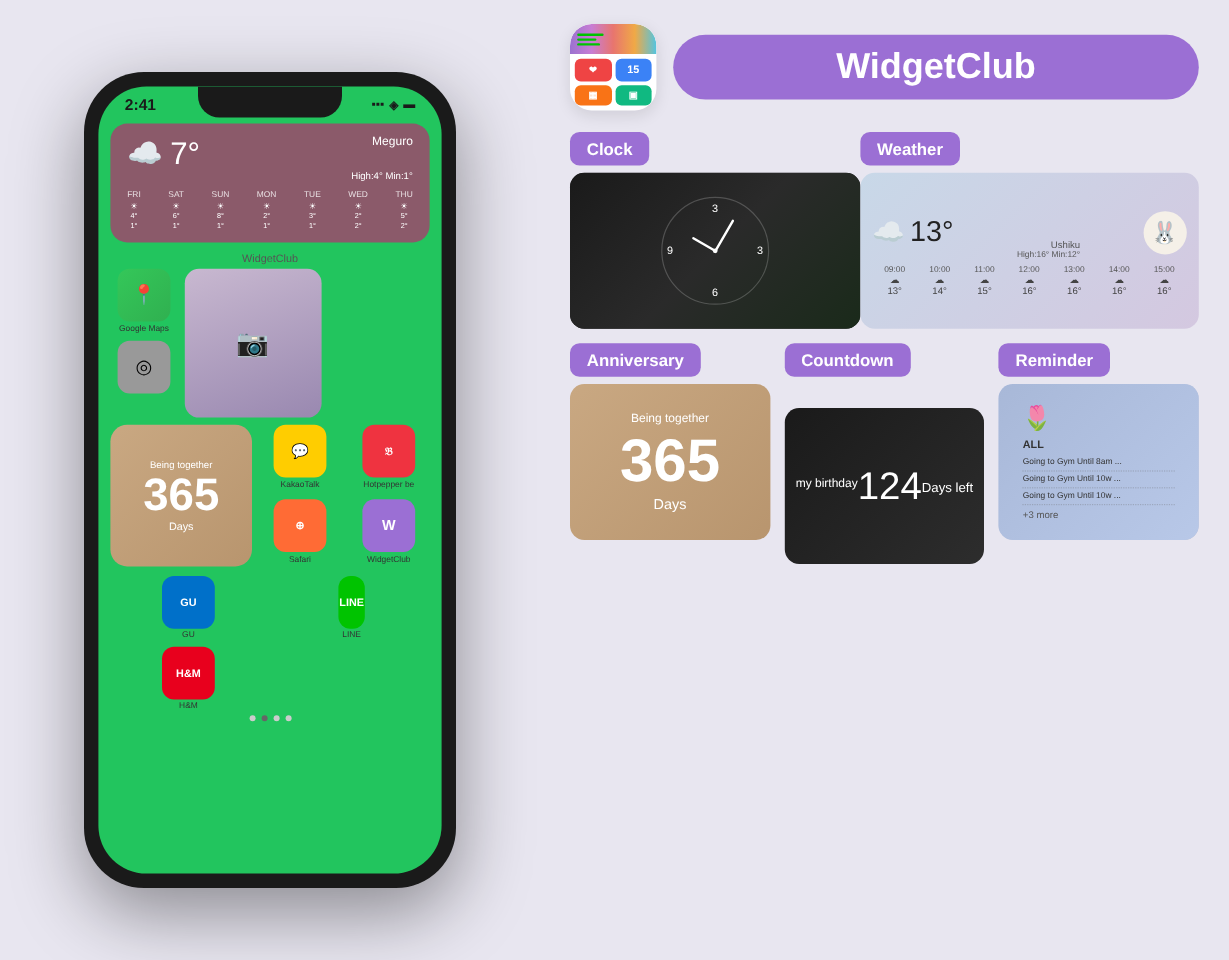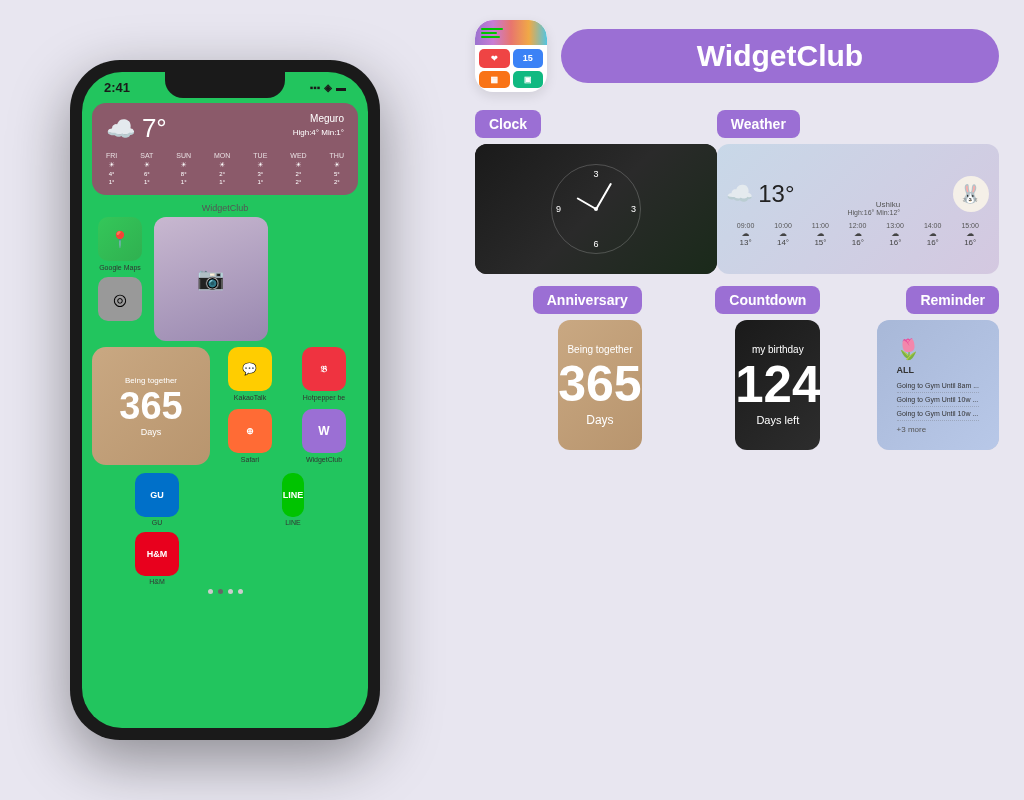--- a/index.html
+++ b/index.html
@@ -101,21 +101,21 @@
       font-size: 24px;
     }
 
     .temp-large {
       font-size: 26px;
       font-weight: 300;
     }
 
     .weather-right { font-size: 9px; text-align: right; }
     .weather-location { font-size: 10px; }
-    .weather-details { font-size: 8px; margin-top: 4px; padding-left: 30px; }
+    .weather-details { font-size: 8px; margin-top: 18px; padding-left: 30px; }
 
     .weather-days {
       display: flex;
       justify-content: space-between;
       margin-top: 8px;
       font-size: 7px;
     }
 
     .weather-day {
       display: flex;
@@ -497,28 +497,29 @@
     }
 
     .ap-being { font-size: 10px; margin-bottom: 4px; }
     .ap-days { font-size: 50px; font-weight: 700; line-height: 1; }
     .ap-days-label { font-size: 12px; margin-top: 4px; }
 
     
     .countdown-preview {
       background: linear-gradient(135deg, #1a1a1a, #2d2d2d);
       display: flex;
-      flex-direction: column;
-      align-items: center;
-      justify-content: center;
-      color: white;
+      flex-direction: row;
+      align-items: center;
+      justify-content: center;
+      color: white;
+      margin-top: 20px;
     }
 
     .cp-title { font-size: 10px; margin-bottom: 4px; font-weight: 500; }
-    .cp-number { font-size: 51px; font-weight: 700; line-height: 1; }
+    .cp-number { font-size: 32px; font-weight: 400; line-height: 1; }
     .cp-label { font-size: 11px; margin-top: 4px; }
 
     
     .reminder-preview {
       background: linear-gradient(135deg, #c8d0e8, #b8c0d8);
       display: flex;
       flex-direction: column;
       padding: 10px;
       justify-content: center;
     }
@@ -565,21 +566,20 @@
       flex: 0.9;
     }
 
     .three-col {
       display: flex;
       gap: 12px;
     }
 
     .cat-third {
       flex: 1;
-      align-items: flex-end;
     }
 
   </style>
 </head>
 <body>
 
 <div class="left-panel">
   <div class="phone-outer">
     <div class="phone-inner">
       <div class="phone-notch"></div>

